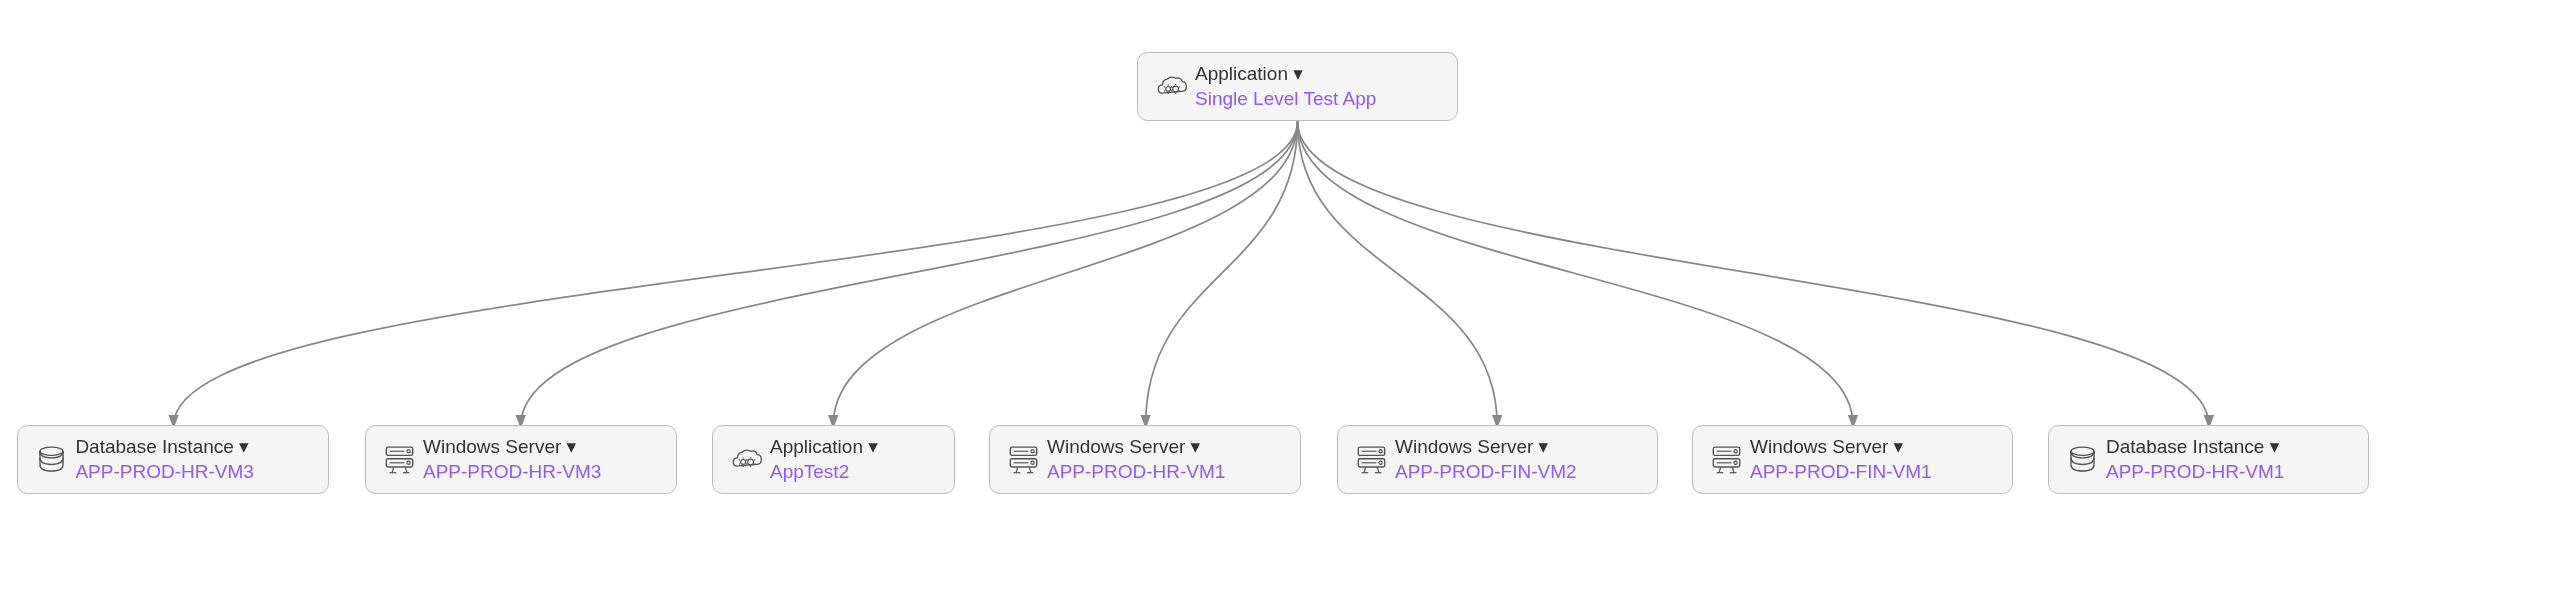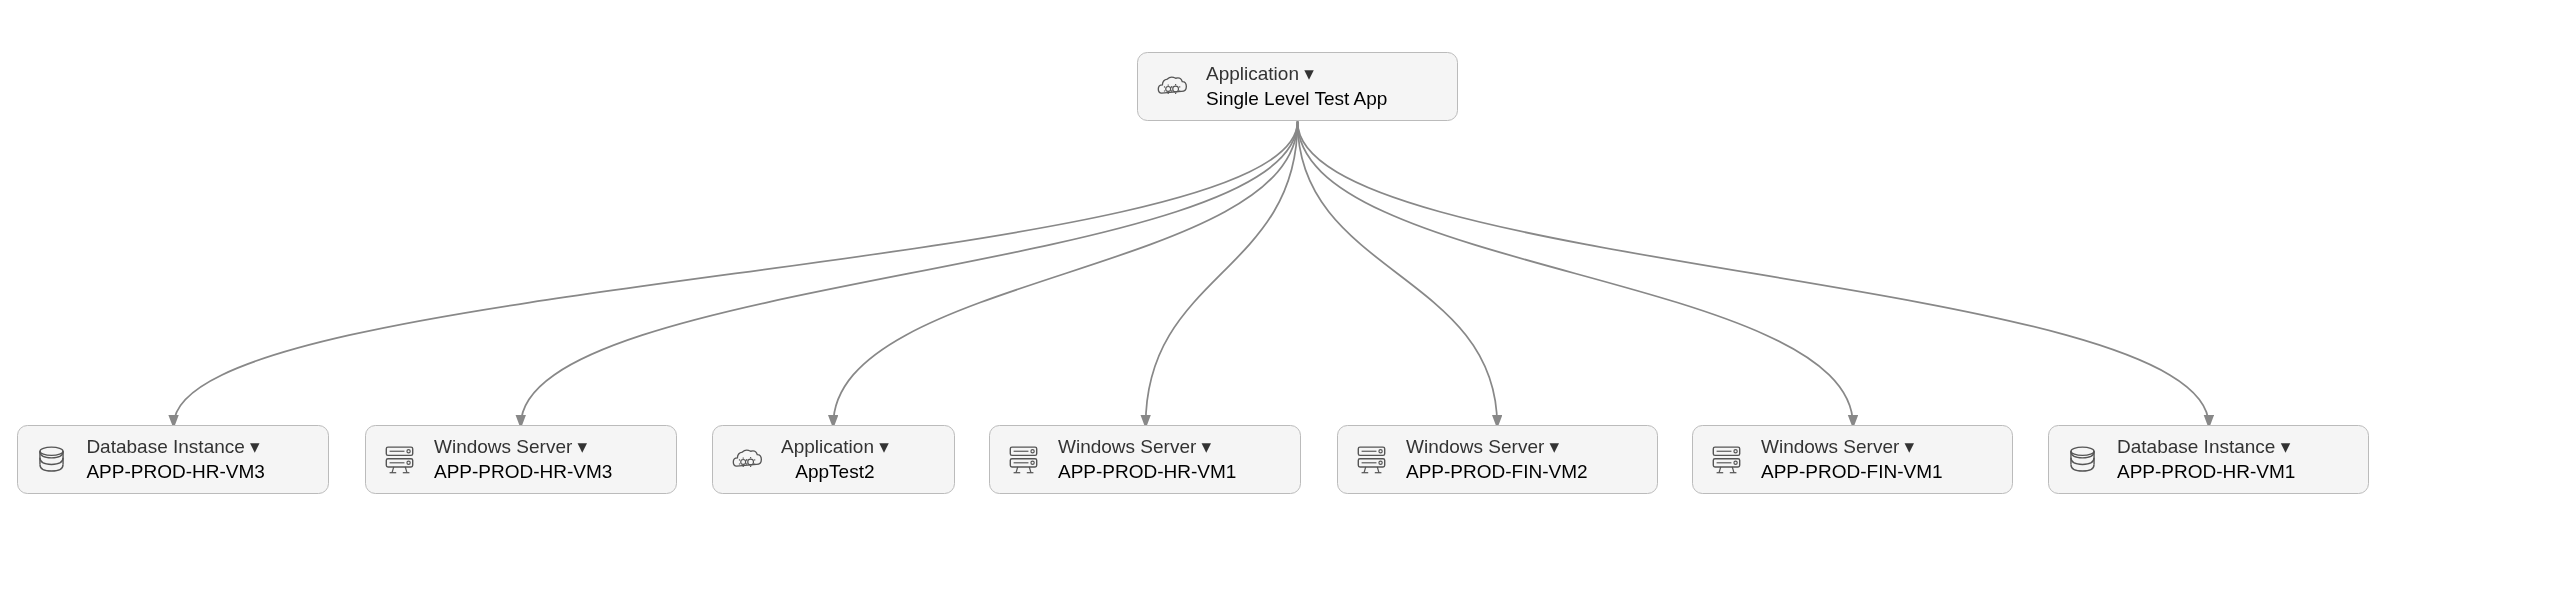--- a/index.html
+++ b/index.html
@@ -23,21 +23,21 @@
       top: 0; left: 0;
       width: 100%;
       height: 100%;
       pointer-events: none;
     }
 
     .node {
       position: absolute;
       display: flex;
       align-items: center;
-      gap: 16px;
+      gap: 5px;
       background: #f5f5f5;
       border: 1.3px solid #bbb;
       border-radius: 10.4px;
       padding: 8.7px 14px;
       cursor: pointer;
       white-space: nowrap;
     }
 
     .node-icon {
       width: 38px;
@@ -60,24 +60,23 @@
 
     .node-type {
       font-size: 19px;
       color: #333;
       font-weight: 400;
       line-height: 1.3;
     }
 
     .node-name {
       font-size: 19px;
-      color: #000000;
+      color: #8b5cf6;
       font-weight: 400;
       line-height: 1.3;
-      text-align: center;
     }
   </style>
 </head>
 <body>
 
 <div class="diagram-container">
   <svg class="connector-layer" id="svg-connectors" viewBox="0 0 2968 690" width="2576" height="599">
       <defs>
   <marker id="arrowhead" markerWidth="8" markerHeight="8" refX="6" refY="3" orient="auto">
     <path d="M0,0 L0,6 L8,3 z" fill="#888888"></path>

